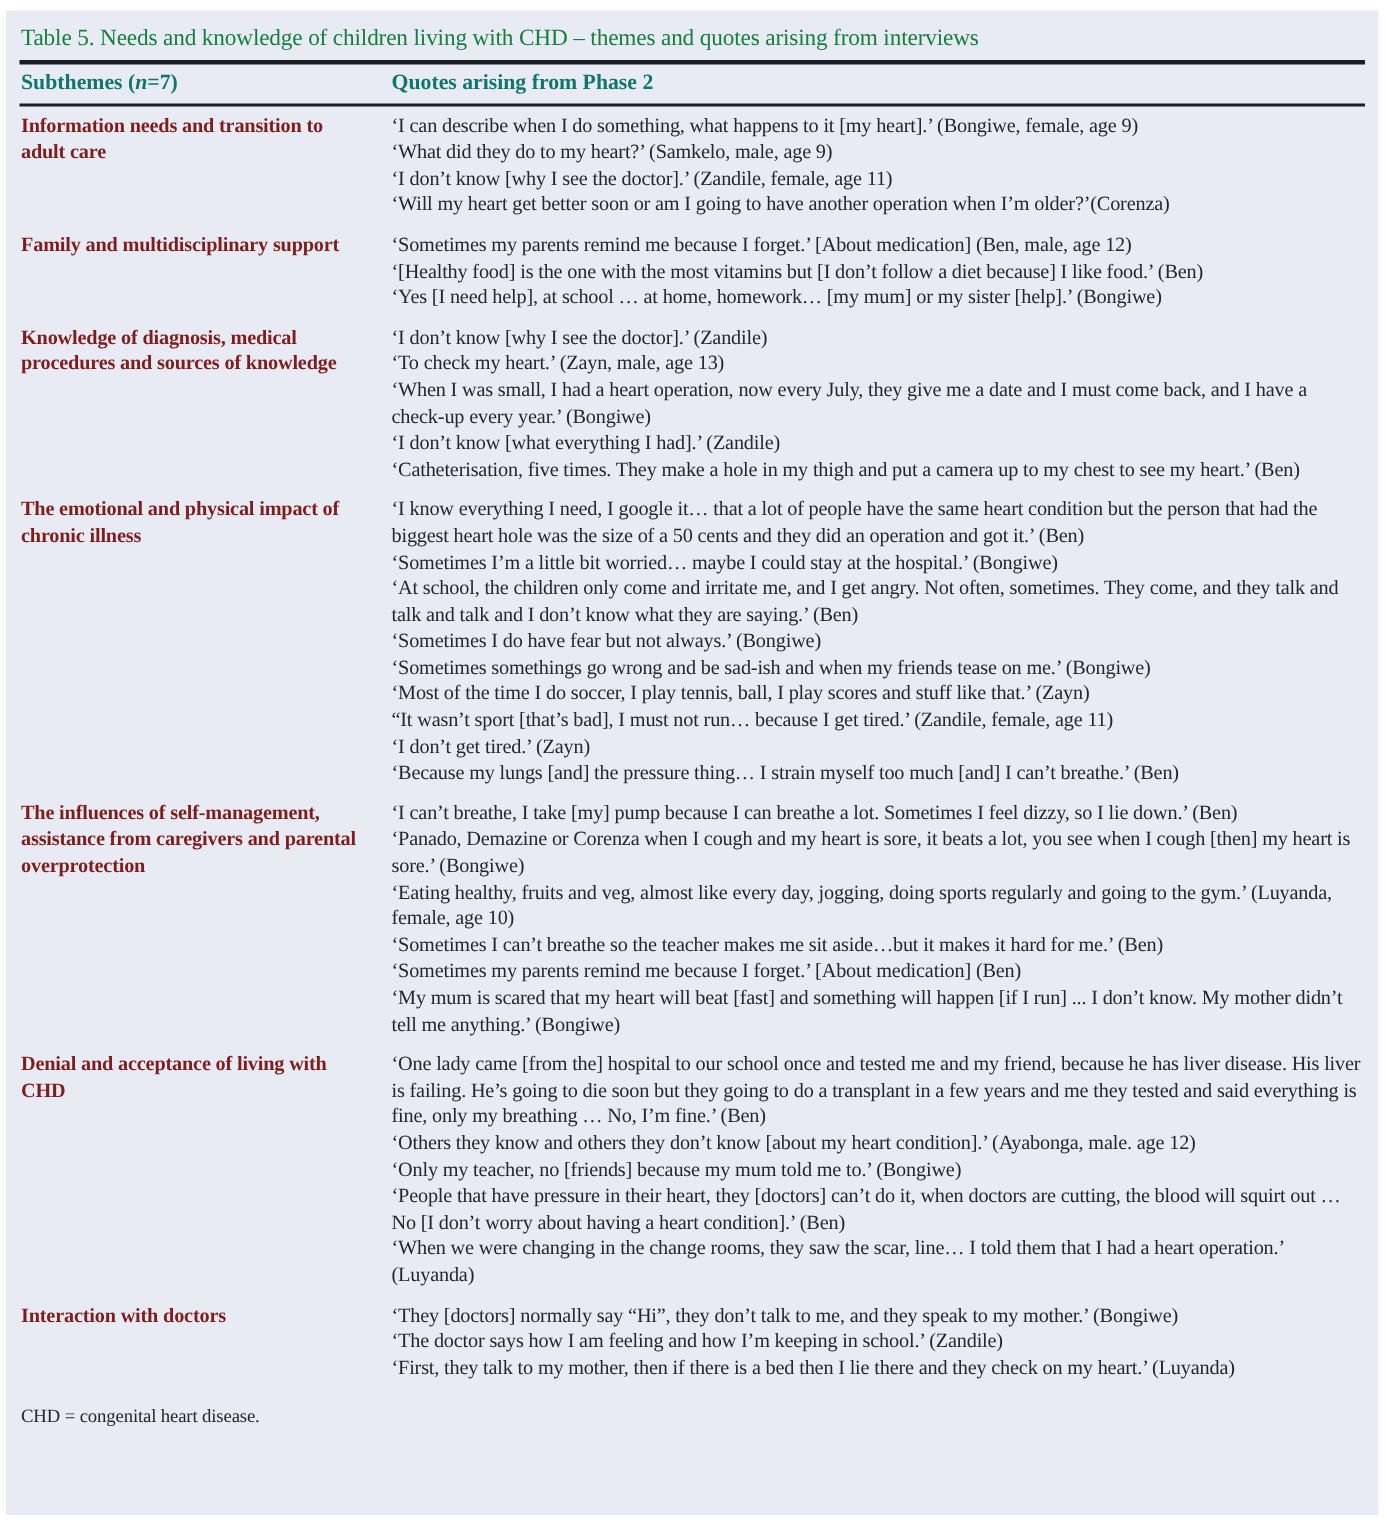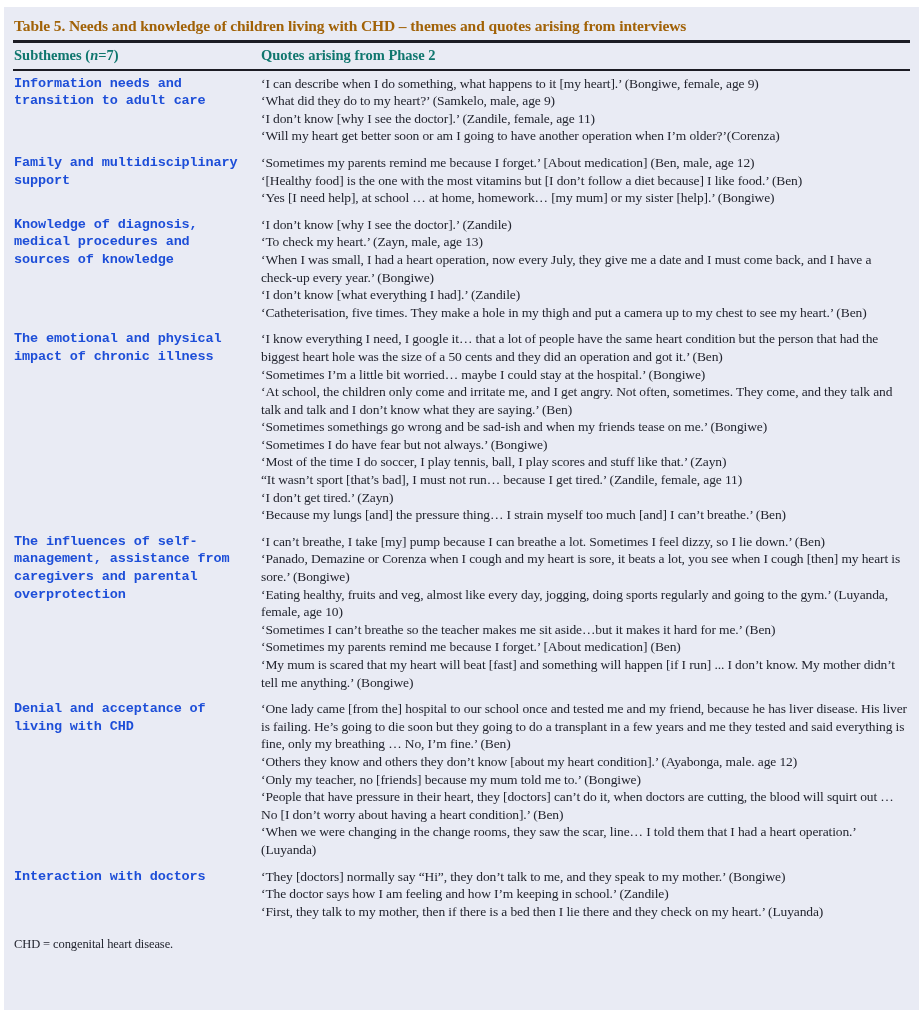--- a/index.html
+++ b/index.html
@@ -23,24 +23,24 @@
     top: 7px;
     width: 915px;
     height: 1003px;
     background: #e9ebf4;
     box-sizing: border-box;
     padding: 5px 7px 8px 7px;
     color: #23252f;
     overflow: hidden;
   }
   .table-title {
-    font-weight: bold;
+    font-weight: normal;
     font-size: 15.5px;
     line-height: 19px;
-    color: #a16207;
+    color: #15803d;
     padding: 4px 3px 5px 3px;
     letter-spacing: -0.1px;
   }
   .rule-thick {
     height: 3px;
     background: #1c1c24;
     margin: 0 2px;
   }
   .rule-thin {
     height: 1.6px;
@@ -61,22 +61,21 @@
     grid-template-columns: 247px 1fr;
     padding: 4px 3px 5px 3px;
     font-size: 13.5px;
     line-height: 17.6px;
     letter-spacing: -0.12px;
   }
   .subtheme-cell {
     font-weight: bold;
     padding-right: 22px;
     box-sizing: border-box;
-    color: #1d4ed8;
-    font-family: Liberation Mono, monospace;
+    color: #7f1d1d;
   }
   .quotes-cell { }
   .quote-line { }
   .footnote {
     font-size: 12.5px;
     line-height: 16px;
     padding: 11px 3px 0 3px;
     letter-spacing: -0.1px;
   }
   .italic { font-style: italic; }
@@ -129,22 +128,22 @@
           <div class="quote-line">‘Catheterisation, five times. They make a hole in my thigh and put a camera up to my chest to see my heart.’ (Ben)</div>
         </div>
       </div>
 
       <div class="body-row">
         <div class="subtheme-cell">The emotional and physical impact of chronic illness</div>
         <div class="quotes-cell">
           <div class="quote-line">‘I know everything I need, I google it… that a lot of people have the same heart condition but the person that had the biggest heart hole was the size of a 50 cents and they did an operation and got it.’ (Ben)</div>
           <div class="quote-line">‘Sometimes I’m a little bit worried… maybe I could stay at the hospital.’ (Bongiwe)</div>
           <div class="quote-line">‘At school, the children only come and irritate me, and I get angry. Not often, sometimes. They come, and they talk and talk and talk and I don’t know what they are saying.’ (Ben)</div>
+          <div class="quote-line">‘Sometimes I do have fear but not always.’ (Bongiwe)</div>
           <div class="quote-line">‘Sometimes somethings go wrong and be sad-ish and when my friends tease on me.’ (Bongiwe)</div>
-          <div class="quote-line">‘Sometimes I do have fear but not always.’ (Bongiwe)</div>
           <div class="quote-line">‘Most of the time I do soccer, I play tennis, ball, I play scores and stuff like that.’ (Zayn)</div>
           <div class="quote-line">“It wasn’t sport [that’s bad], I must not run… because I get tired.’ (Zandile, female, age 11)</div>
           <div class="quote-line">‘I don’t get tired.’ (Zayn)</div>
           <div class="quote-line">‘Because my lungs [and] the pressure thing… I strain myself too much [and] I can’t breathe.’ (Ben)</div>
         </div>
       </div>
 
       <div class="body-row">
         <div class="subtheme-cell">The influences of self-management, assistance from caregivers and parental overprotection</div>
         <div class="quotes-cell">

